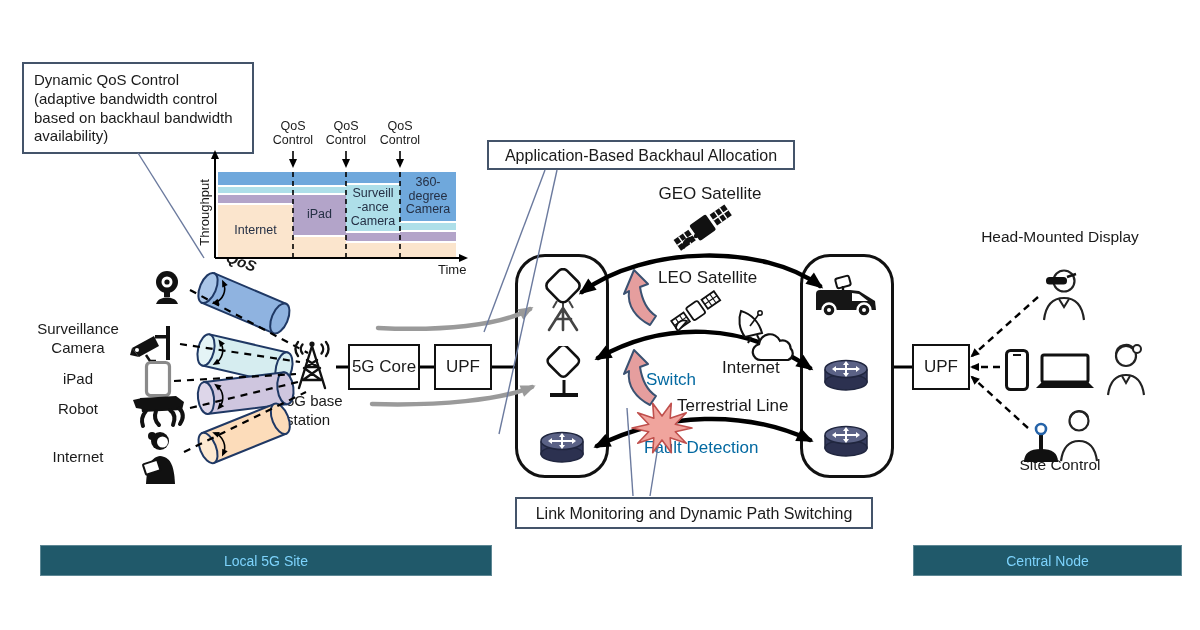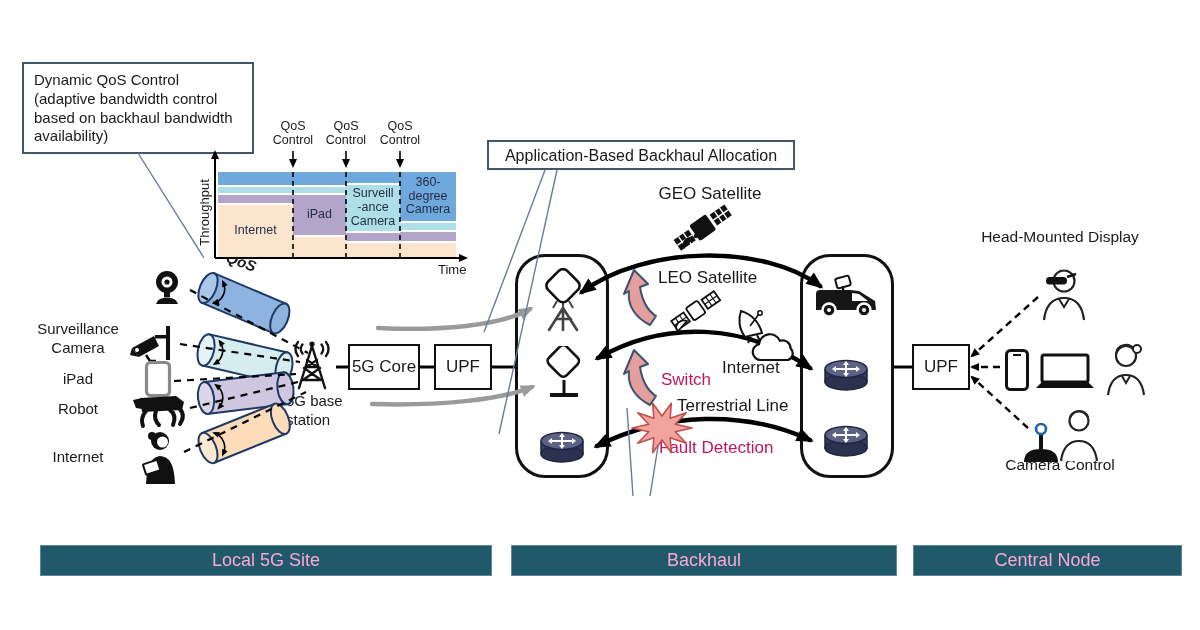--- a/index.html
+++ b/index.html
@@ -5,27 +5,27 @@
   html,body{margin:0;padding:0;background:#fff;}
   #stage{position:relative;width:1200px;height:630px;background:#fff;overflow:hidden;
          font-family:"Liberation Sans",sans-serif;color:#1a1a1a;}
   .abs{position:absolute;}
   .pre{white-space:pre-line;}
   .lbl{font-size:15px;line-height:1.25;}
   .small{font-size:13.5px;}
   .big{font-size:17px;}
   .ctr{text-align:center;}
   .rgt{text-align:center;}
-  .red{color:#be185d;margin-left:15px;}
+  .red{color:#0369a1;}
   .callout{border:2px solid #44546a;background:#fff;box-sizing:border-box;}
   .sqbox{border:2.5px solid #111;background:#fff;box-sizing:border-box;
          display:flex;align-items:center;justify-content:center;font-size:17px;z-index:3;}
   .roundbox{border:3.5px solid #111;border-radius:30px;background:#fff;box-sizing:border-box;z-index:1;}
-  .bar{background:#20596a;border:1px solid #5d8794;color:#f9a8d4;display:flex;align-items:center;
-       justify-content:center;font-size:18px;z-index:3;}
+  .bar{background:#20596a;border:1px solid #5d8794;color:#7dd3fc;display:flex;align-items:center;
+       justify-content:center;font-size:14px;z-index:3;}
   .icon{z-index:3;}
   svg{display:block;}
   #overlay{position:absolute;left:0;top:0;z-index:2;pointer-events:none;}
   
   #chart-segments{position:absolute;left:218px;top:172px;height:85px;display:flex;z-index:1;}
   .seg{display:flex;flex-direction:column;row-gap:2px;height:100%;box-sizing:border-box;}
   .band{display:flex;align-items:center;justify-content:center;text-align:center;
         font-size:12.5px;line-height:1.1;color:#253045;white-space:pre-line;}
   .qos-ev{position:absolute;width:64px;text-align:center;font-size:12.5px;line-height:1.15;z-index:3;}
   .ylab{transform:rotate(-90deg);transform-origin:center;font-size:13px;}
@@ -167,20 +167,23 @@
     </g>
   </svg>
 
   <div class="abs callout pre lbl" style="left:22px;top:62px;width:232px;height:92px;padding:7px 10px;">Dynamic QoS Control
 (adaptive bandwidth control
 based on backhaul bandwidth
 availability)</div>
   <div class="abs callout ctr" style="left:487px;top:140px;width:308px;height:30px;line-height:28px;font-size:16px;">
     <span>Application-Based Backhaul Allocation</span>
   </div>
+  <div class="abs callout ctr" style="left:515px;top:497px;width:358px;height:32px;line-height:30px;font-size:16px;">
+    <span>Link Monitoring and Dynamic Path Switching</span>
+  </div>
 
   <div class="abs ylab" style="left:164px;top:205px;width:80px;text-align:center;">Throughput</div>
   <div class="abs" style="left:438px;top:262px;font-size:13px;">Time</div>
   <div class="qos-ev pre" style="left:261px;top:119px;">QoS
 Control</div>
   <div class="qos-ev pre" style="left:314px;top:119px;">QoS
 Control</div>
   <div class="qos-ev pre" style="left:368px;top:119px;">QoS
 Control</div>
 
@@ -442,25 +445,22 @@
       <circle cx="21" cy="13" r="5" fill="#fff" stroke="#2563a8" stroke-width="2.6"></circle>
     </svg>
   </div>
   <div class="abs icon" style="left:1056px;top:408px;">
     <svg width="46" height="54" viewBox="0 0 46 54">
       <circle cx="23" cy="13" r="9.5" fill="#fff" stroke="#222" stroke-width="2.2"></circle>
       <path d="M14,10 a9.5,9.5 0 0 1 18,-1" fill="none" stroke="#222" stroke-width="2.2"></path>
       <path d="M5,53 C7,38 14,33 23,33 C32,33 39,38 41,53" fill="#fff" stroke="#222" stroke-width="2.2"></path>
     </svg>
   </div>
-  <div class="abs ctr" style="left:985px;top:456px;width:150px;font-size:15.5px;">Camera Control</div>
+  <div class="abs ctr" style="left:985px;top:456px;width:150px;font-size:15.5px;">Site Control</div>
 
   <div class="abs bar" style="left:40px;top:545px;width:450px;height:29px;">
     <span>Local 5G Site</span>
     </div>
-  <div class="abs bar" style="left:511px;top:545px;width:384px;height:29px;">
-    <span>Backhaul</span>
-    </div>
   <div class="abs bar" style="left:913px;top:545px;width:267px;height:29px;">
     <span>Central Node</span>
     </div>
 
 </div>
 
 </body></html>

